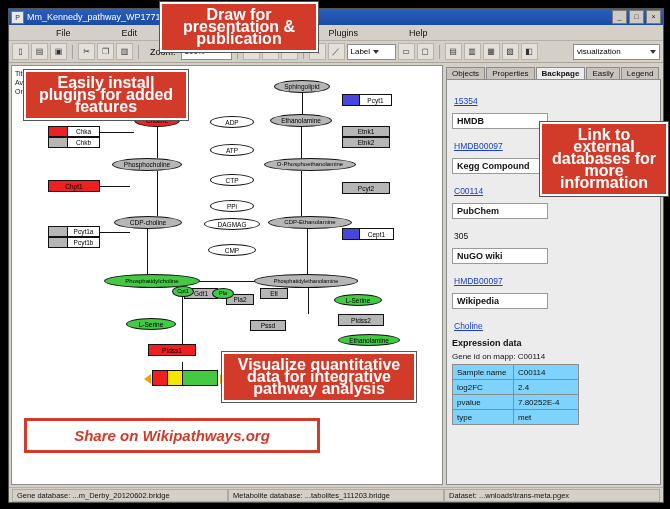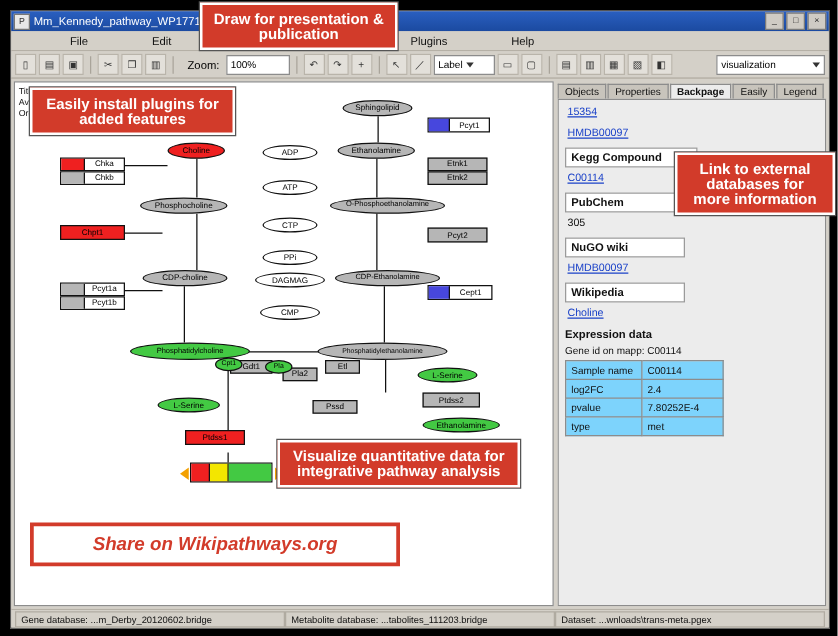--- a/index.html
+++ b/index.html
@@ -89,21 +89,21 @@
   }
   .tab.active { background:#ececec; font-weight:bold; }
   .side-body {
     flex:1; background:#ececec; border:1px solid #8c8c8c; overflow:hidden;
     padding:4px 5px; font-size:8.5px; color:#111;
   }
   .sec-head {
     background:#fff; border:1px solid #9a9a9a; font-weight:bold; font-size:9px;
     padding:2px 4px; margin-bottom:3px; width:86px;
   }
-  .sec-val { margin:0 0 7px 2px; font-size:8.5px; }
+  .sec-val { margin:12px 0 7px 2px; font-size:8.5px; }
   .link { color:#1a41c8; text-decoration:underline; }
   .expr-title { font-weight:bold; font-size:9px; margin:6px 0 4px 0; }
   .gene-line { font-size:8px; margin-bottom:3px; }
   table.expr { border-collapse:collapse; font-size:8px; }
   table.expr td {
     border:1px solid #8c8c8c; background:#7dd3fc; padding:1px 4px; height:12px;
   }
   table.expr td.k { width:52px; }
   table.expr td.v { width:56px; }
   
@@ -115,21 +115,21 @@
   .oval { border-radius:50%; }
   .gray { background:#b6b6b6; }
   .white { background:#fff; }
   .green { background:#43c943; }
   .red { background:#ef2020; }
   .conn { position:absolute; background:#111; }
   .ah { position:absolute; width:0;height:0; }
   
   .callout {
     position:absolute; background:#d23b2a; color:#fff; font-weight:bold;
-    border:2px solid #fff; font-size:12px; line-height:12px; text-align:center;
+    border:2px solid #fff; font-size:16px; line-height:12px; text-align:center;
     padding:5px 7px; box-shadow:0 0 0 1px #555;
   }
   .share-callout {
     position:absolute; background:#fff; border:3px solid #d23b2a;
     color:#d23b2a; font-style:italic; font-weight:bold; font-size:15px;
     padding:6px 10px; text-align:center;
   }
 </style>
 </head>
 <body>
@@ -300,20 +300,21 @@
         <div class="tab">Objects</div>
         <div class="tab">Properties</div>
         <div class="tab active">Backpage</div>
         <div class="tab">Easily</div>
         <div class="tab">Legend</div>
       </div>
 
       <div class="side-body">
         <div class="sec-val"><span class="link">15354</span></div>
 
+        <div class="sec-head">HMDB</div>
         <div class="sec-val"><span class="link">HMDB00097</span></div>
 
         <div class="sec-head" style="width:96px">Kegg Compound</div>
         <div class="sec-val"><span class="link">C00114</span></div>
 
         <div class="sec-head">PubChem</div>
         <div class="sec-val"><span>305</span></div>
 
         <div class="sec-head">NuGO wiki</div>
         <div class="sec-val"><span class="link">HMDB00097</span></div>

